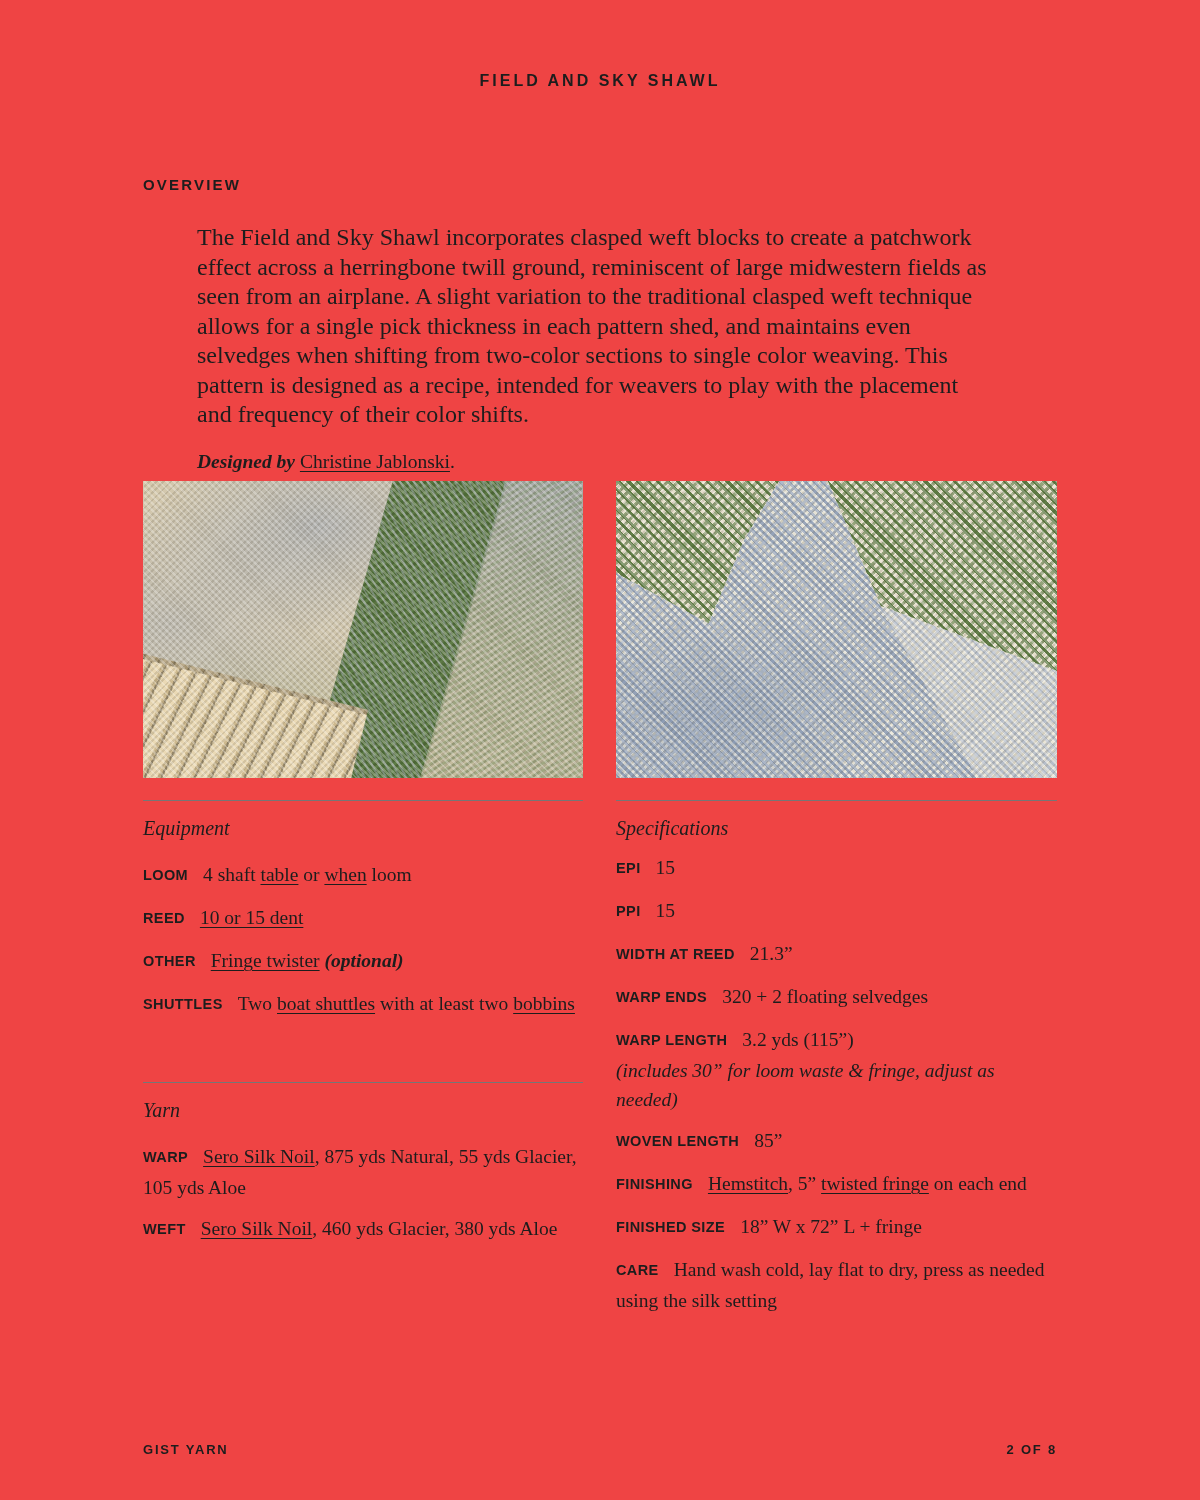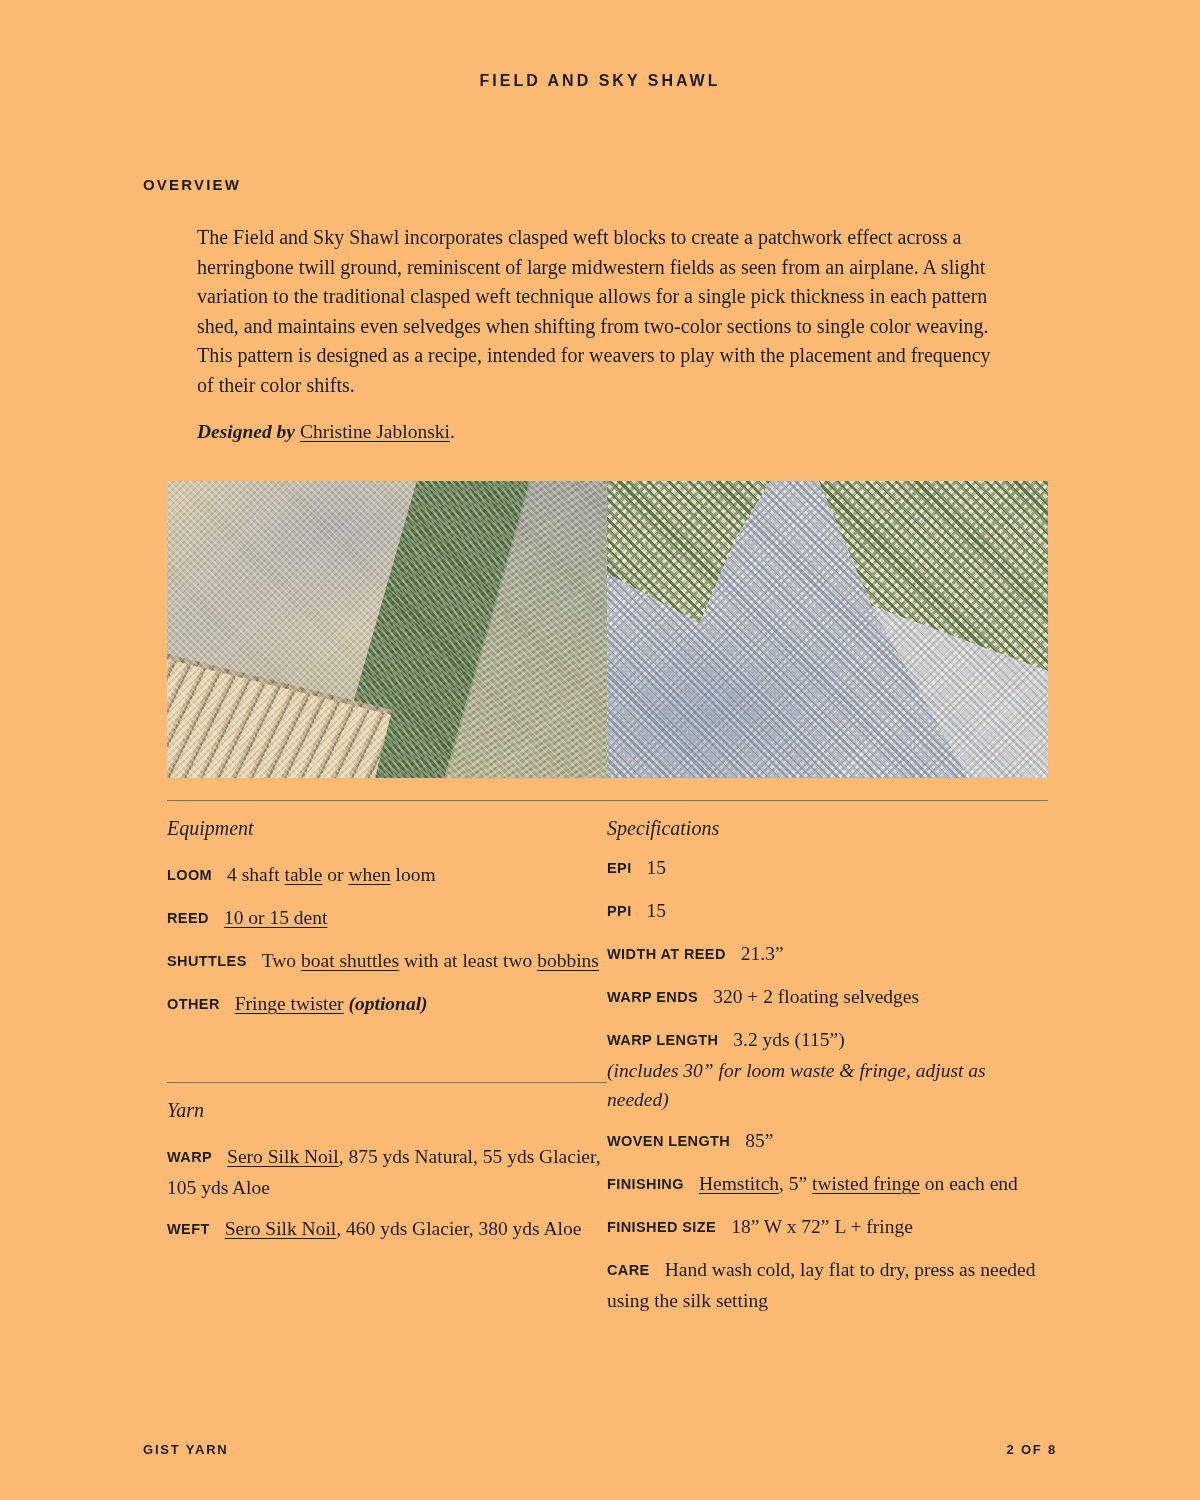--- a/index.html
+++ b/index.html
@@ -1,41 +1,41 @@
 <!DOCTYPE html>
 <html><head>
 <meta charset="utf-8">
 <style>
   html,body { margin:0; padding:0; background:#ffffff; }
   .page {
     position:relative; width:1200px; height:1500px; margin:0 auto;
-    background:#fdba74; color:#1d1d1d; overflow:hidden;
+    background:#ef4444; color:#1d1d1d; overflow:hidden;
     font-family:"Liberation Serif", serif;
   }
   
   .doc-title {
     position:absolute; top:72px; left:0; width:100%; text-align:center;
     font-family:"Liberation Sans", sans-serif; font-weight:700; font-size:16px;
     letter-spacing:3px; margin:0;
   }
   
   .overview { position:absolute; left:143px; top:176px; width:900px; }
   .overview-heading {
     font-family:"Liberation Sans", sans-serif; font-weight:700; font-size:15px;
     letter-spacing:2.2px; margin:0;
   }
   .overview-paragraph {
     margin:30px 0 0 54px; width:800px;
-    font-size:20px; line-height:29.5px;
+    font-size:24px; line-height:29.5px;
   }
   .byline { margin:17px 0 0 54px; font-size:19.5px; line-height:29px; }
   
   .columns {
     position:absolute; left:143px; top:481px; width:914px;
-    display:grid; grid-template-columns:440px 441px; margin-left:24px;
+    display:grid; grid-template-columns:440px 441px; column-gap:33px;
   }
   .rule { border:none; border-top:1px solid #767676; margin:22px 0 0; }
   .yarn-rule { margin-top:62px; }
   .section-heading { font-style:italic; font-weight:400; font-size:20px; line-height:26px; margin:14px 0 0; }
   .item { margin:12px 0 0; font-size:19.5px; line-height:29px; }
   .first-item { margin-top:19px; }
   .item .label {
     font-family:"Liberation Sans", sans-serif; font-weight:700; font-size:14.5px;
     letter-spacing:.4px; margin-right:15px; position:relative; top:-1px; white-space:nowrap;
   }
@@ -157,24 +157,24 @@
       <hr class="rule">
       <h3 class="section-heading">Equipment</h3>
 
       <div class="item first-item">
         <span class="label">LOOM</span><span class="val"><span>4 shaft </span><span class="u">table</span><span> or </span><span class="u">when</span><span> loom</span></span>
       </div>
       <div class="item">
         <span class="label">REED</span><span class="val"><span class="u">10 or 15 dent</span></span>
       </div>
       <div class="item">
+        <span class="label">OTHER</span><span class="val"><span class="u">Fringe twister</span><span> </span><span class="it">(optional)</span></span>
+      </div>
+      <div class="item">
         <span class="label">SHUTTLES</span><span class="val"><span>Two </span><span class="u">boat shuttles</span><span> with at least two </span><span class="u">bobbins</span></span>
-      </div>
-      <div class="item">
-        <span class="label">OTHER</span><span class="val"><span class="u">Fringe twister</span><span> </span><span class="it">(optional)</span></span>
       </div>
 
       <hr class="rule yarn-rule">
       <h3 class="section-heading">Yarn</h3>
 
       <div class="item first-item">
         <span class="label">WARP</span><span class="val"><span class="u">Sero Silk Noil</span><span>, 875 yds Natural, 55 yds Glacier, 105 yds Aloe</span></span>
       </div>
       <div class="item">
         <span class="label">WEFT</span><span class="val"><span class="u">Sero Silk Noil</span><span>, 460 yds Glacier, 380 yds Aloe</span></span>

